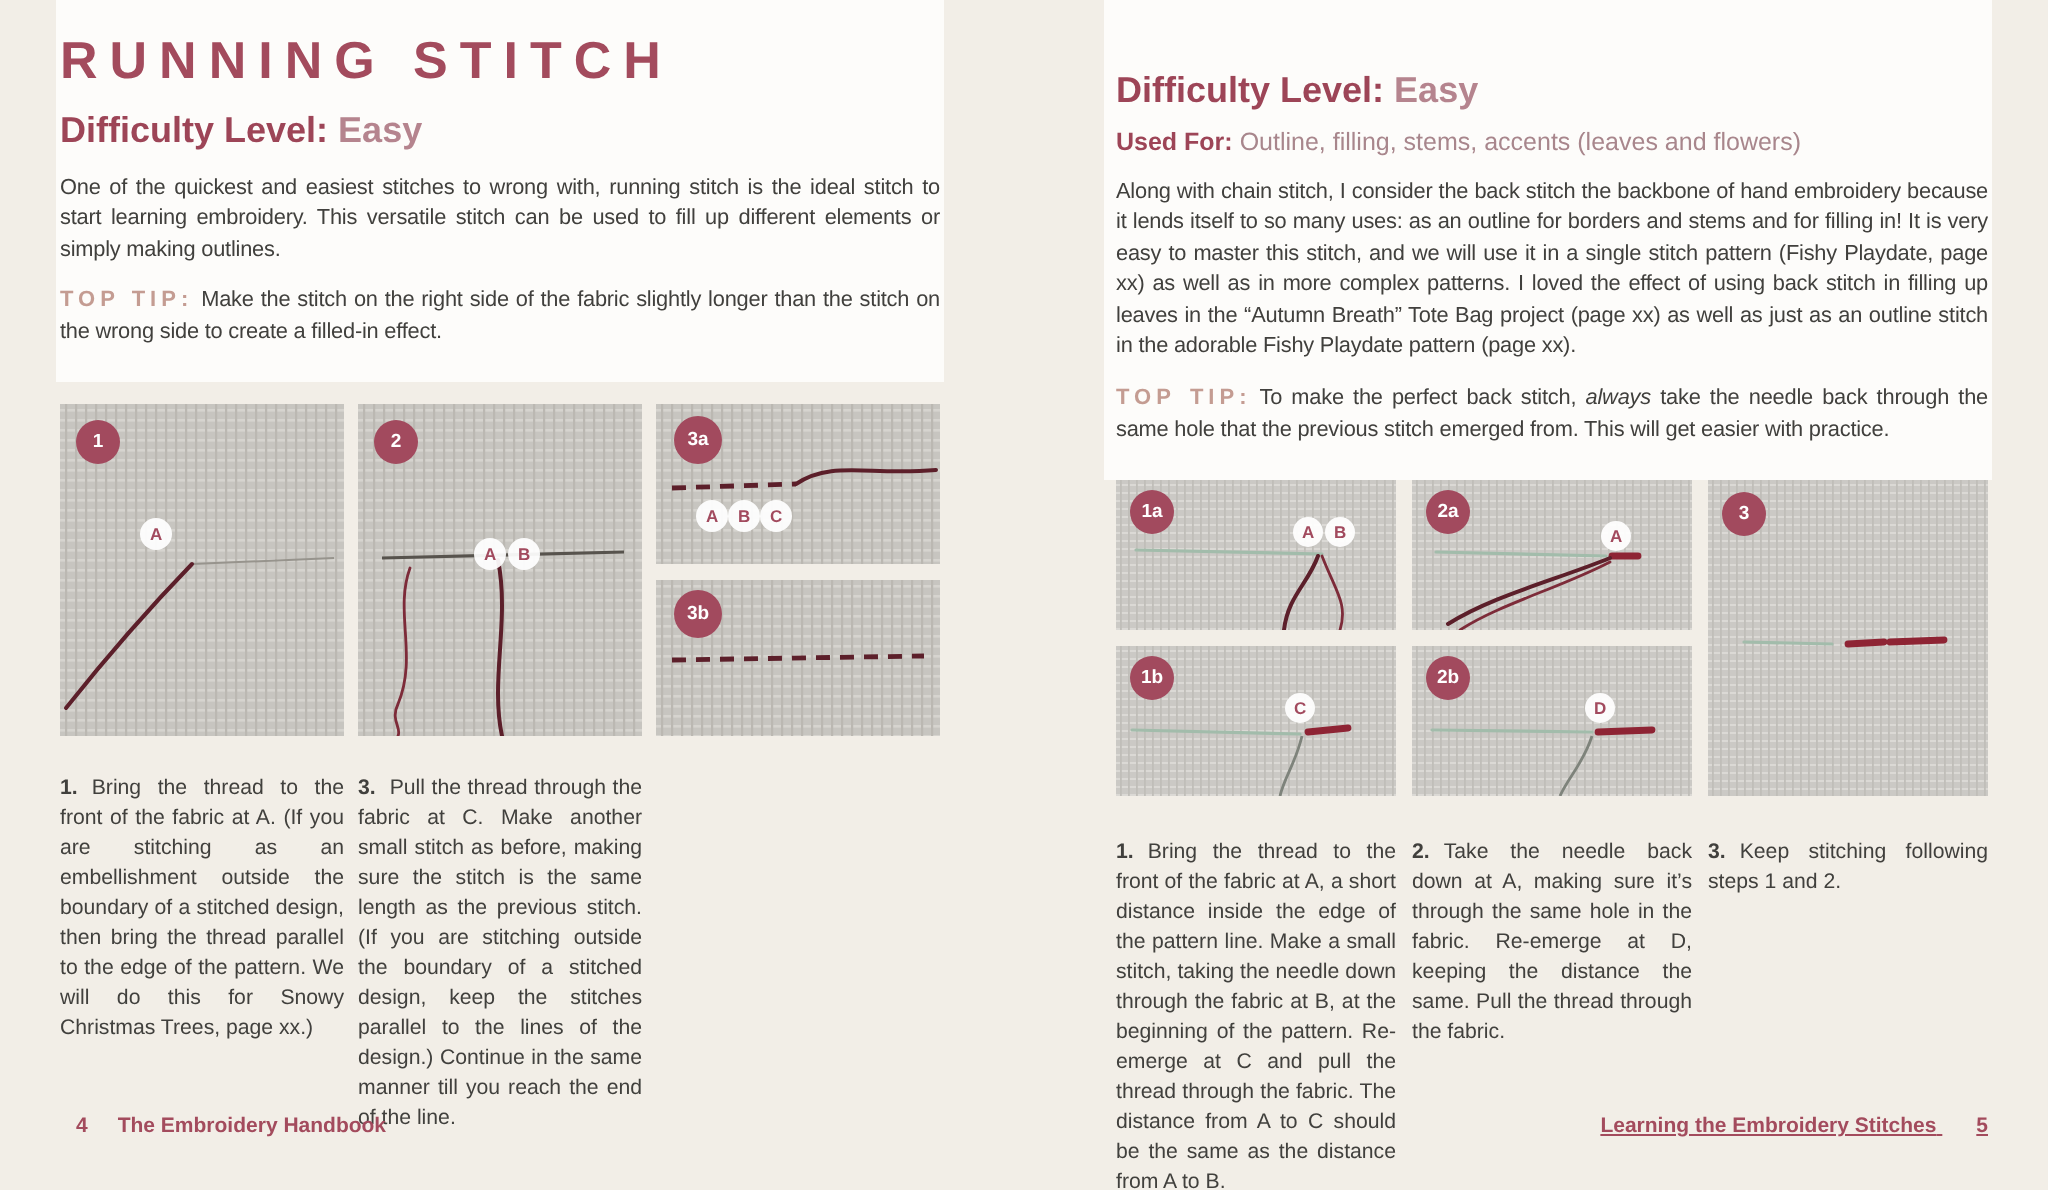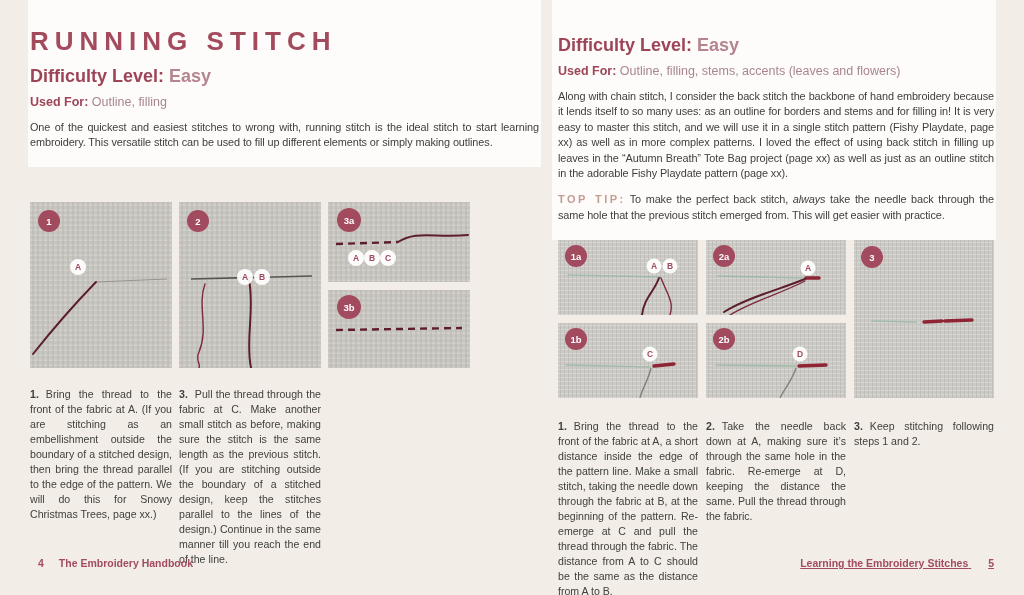--- a/index.html
+++ b/index.html
@@ -1,21 +1,21 @@
 <!DOCTYPE html>
 <html><head>
 <meta charset="utf-8">
 <style>
   html,body{margin:0;padding:0;}
   body{font-family:"Liberation Sans",sans-serif;background:#e9e5dd;}
   .spread{position:relative;width:1024px;height:595px;background:#f2eee7;overflow:hidden;}
 
   
   .panel{position:absolute;top:0;background:#fdfcfa;box-sizing:border-box;}
-  .panel.left{left:28px;width:513px;padding:26px 2px 16px 2px;}
+  .panel.left{left:28px;width:444px;padding:15px 2px 16px 2px;}
   .panel.right{left:552px;width:444px;padding:26px 2px 16px 6px;}
 
   h1.title{margin:0;font-size:26px;font-weight:bold;letter-spacing:6px;color:#a34b5d;}
   .difficulty{margin:9px 0 0;font-size:18px;font-weight:bold;color:#9d4557;}
   .difficulty .value{color:#b5848e;}
   .usedfor{margin:8px 0 0;font-size:12.5px;font-weight:bold;color:#9d4557;}
   .usedfor .value{color:#a8868c;font-weight:normal;}
   .intro{margin:11px 0 0;font-size:10.9px;line-height:1.42;color:#41403d;text-align:justify;letter-spacing:-0.1px;}
   .tip{margin:10px 0 0;font-size:10.9px;line-height:1.45;color:#41403d;text-align:justify;letter-spacing:-0.1px;}
   .tip-label{color:#c49c92;font-weight:bold;letter-spacing:2.5px;font-size:11px;margin-right:4px;}
@@ -73,22 +73,22 @@
         <rect x="2" width="0.9" height="4" fill="#c0beb9"></rect>
       </pattern>
     </defs>
   </svg>
 
   <section>
 
     <div class="panel left">
       <h1 class="title">RUNNING STITCH</h1>
       <p class="difficulty"><span>Difficulty Level:</span> <span class="value">Easy</span></p>
-      <p class="usedfor"><span>Used For:</span> <span class="value">Outline, filling</span></p>
       <p class="intro">One of the quickest and easiest stitches to wrong with, running stitch is the ideal stitch to start learning embroidery. This versatile stitch can be used to fill up different elements or simply making outlines.</p>
+      <p class="tip"><span class="tip-label">TOP TIP:</span><span>Make the stitch on the right side of the fabric slightly longer than the stitch on the wrong side to create a filled-in effect.</span></p>
     </div>
 
     <div class="figures fl">
 
       <svg class="fig" width="142" height="166" viewBox="0 0 142 166">
         <rect width="142" height="166" fill="url(#linenL)"></rect>
         <path class="pencil" d="M66,80 L137,77"></path>
         <path class="thread" d="M3,152 Q34,113 66,80"></path>
         <g class="lbl" transform="translate(48,65)">
             <circle r="8"></circle>

